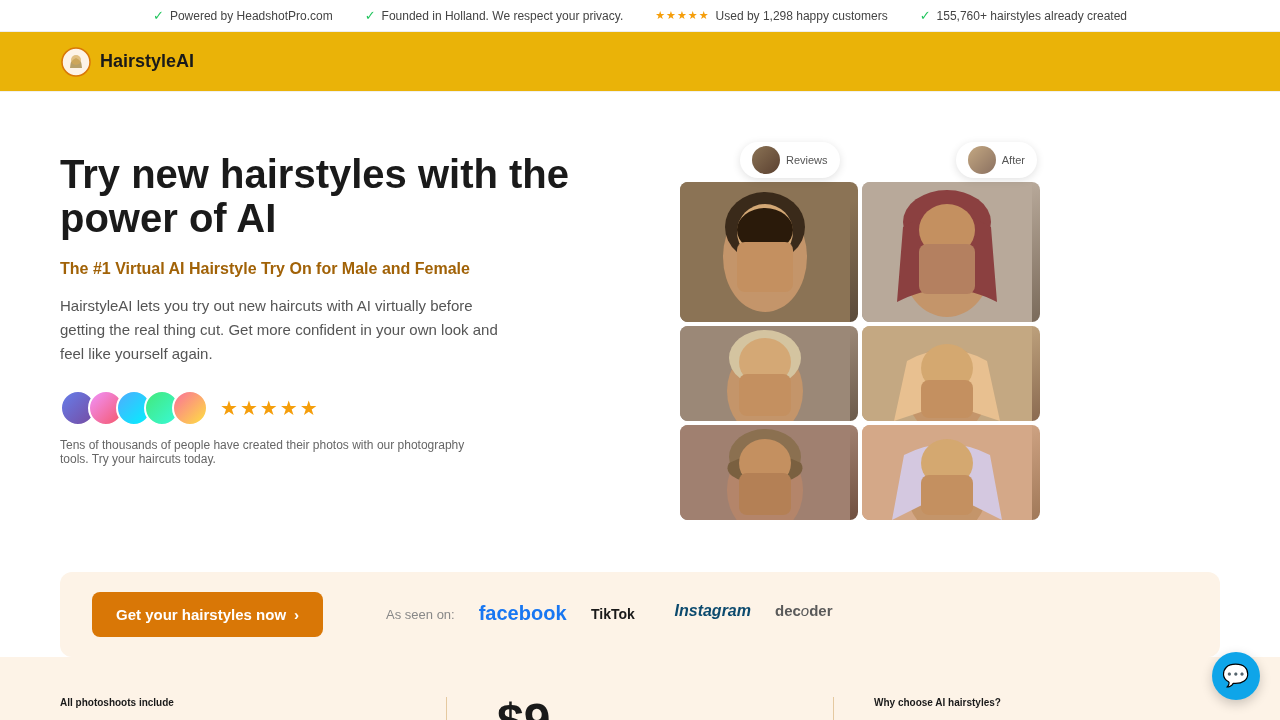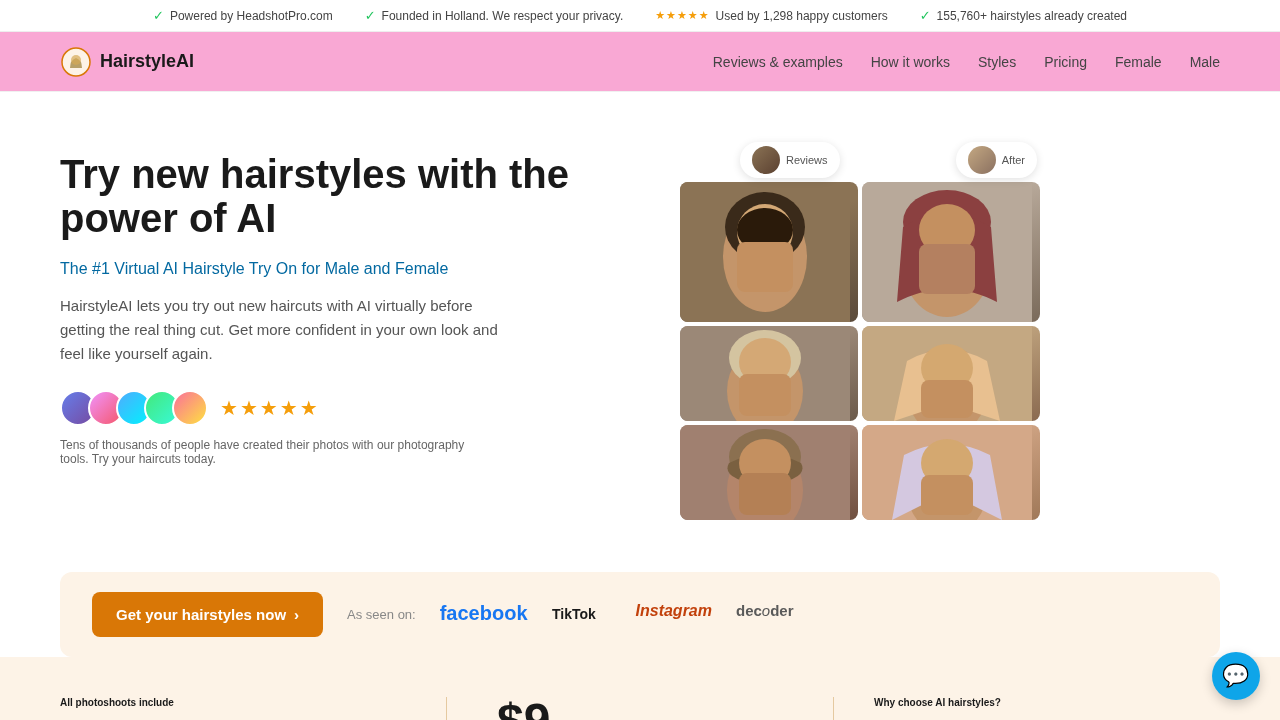--- a/index.html
+++ b/index.html
@@ -26,21 +26,21 @@
     .stars-small { color: #f59e0b; font-size: 11px; letter-spacing: 1px; }
 
     
     .navbar {
       display: flex;
       align-items: center;
       justify-content: space-between;
       padding: 0 60px;
       height: 60px;
       border-bottom: 1px solid #f0f0f0;
-      background: #f9a8d4;
+      background: #eab308;
       position: sticky;
       top: 0;
       z-index: 100;
     }
     .logo {
       display: flex;
       align-items: center;
       gap: 8px;
       font-weight: 700;
       font-size: 18px;
@@ -101,22 +101,22 @@
     }
     .hero-title {
       font-size: 40px;
       font-weight: 700;
       color: #1a1a1a;
       line-height: 1.1;
       margin-bottom: 20px;
     }
     .hero-subtitle {
       font-size: 16px;
-      font-weight: 400;
-      color: #0369a1;
+      font-weight: 700;
+      color: #a16207;
       margin-bottom: 16px;
     }
     .hero-desc {
       font-size: 15px;
       color: #555;
       line-height: 1.6;
       margin-bottom: 24px;
       max-width: 440px;
     }
     .avatar-row {
@@ -196,21 +196,21 @@
     }
 
     
     .cta-banner {
       background: #fdf3e7;
       margin: 0 60px 0 60px;
       border-radius: 12px;
       padding: 20px 32px;
       display: flex;
       align-items: center;
-      gap: 24px;
+      gap: 63px;
     }
     .btn-hairstyles {
       background: #d97706;
       color: #fff;
       border: none;
       border-radius: 8px;
       padding: 14px 24px;
       font-size: 15px;
       font-weight: 600;
       cursor: pointer;
@@ -230,21 +230,21 @@
       color: #888;
       white-space: nowrap;
     }
     .social-logos {
       display: flex;
       align-items: flex-start;
       gap: 24px;
     }
     .fb-logo { color: #1877f2; font-size: 20px; font-weight: 800; }
     .tiktok-logo { color: #1a1a1a; font-size: 16px; font-weight: 700; }
-    .ig-logo { color: #c2410c; font-size: 16px; font-style: italic; font-weight: 600; }
+    .ig-logo { color: #0c4a6e; font-size: 16px; font-style: italic; font-weight: 600; }
     .dec-logo { color: #5a5a5a; font-size: 15px; font-weight: 600; }
 
     
     .features-row {
       background: #fdf3e7;
       padding: 40px 60px;
       display: grid;
       grid-template-columns: 1fr 1px 1fr 1px 1fr;
       gap: 0;
       align-items: start;
@@ -332,28 +332,20 @@
 </div>
 
 <nav class="navbar">
   <div class="logo">
     <svg class="logo-icon" viewBox="0 0 32 32" fill="none">
       <circle cx="16" cy="16" r="14" fill="#fdf3e7" stroke="#d97706" stroke-width="1.5"></circle>
       <path d="M10 22 Q10 14 16 12 Q22 14 22 22" fill="#8b6914" opacity="0.6"></path>
       <circle cx="16" cy="14" r="5" fill="#d4a855" opacity="0.7"></circle>
     </svg>
     <span>HairstyleAI</span>
-  </div>
-  <div class="nav-links">
-    <a class="nav-link">Reviews &amp; examples</a>
-    <a class="nav-link">How it works</a>
-    <a class="nav-link">Styles</a>
-    <a class="nav-link">Pricing</a>
-    <a class="nav-link">Female</a>
-    <a class="nav-link">Male</a>
   </div>
 </nav>
 
 <section class="hero">
   <div class="hero-left">
     <h1 class="hero-title">Try new hairstyles with the power of AI</h1>
     <p class="hero-subtitle">The #1 Virtual AI Hairstyle Try On for Male and Female</p>
     <p class="hero-desc">HairstyleAI lets you try out new haircuts with AI virtually before getting the real thing cut. Get more confident in your own look and feel like yourself again.</p>
     <div class="avatar-row">
       <div class="avatars">

